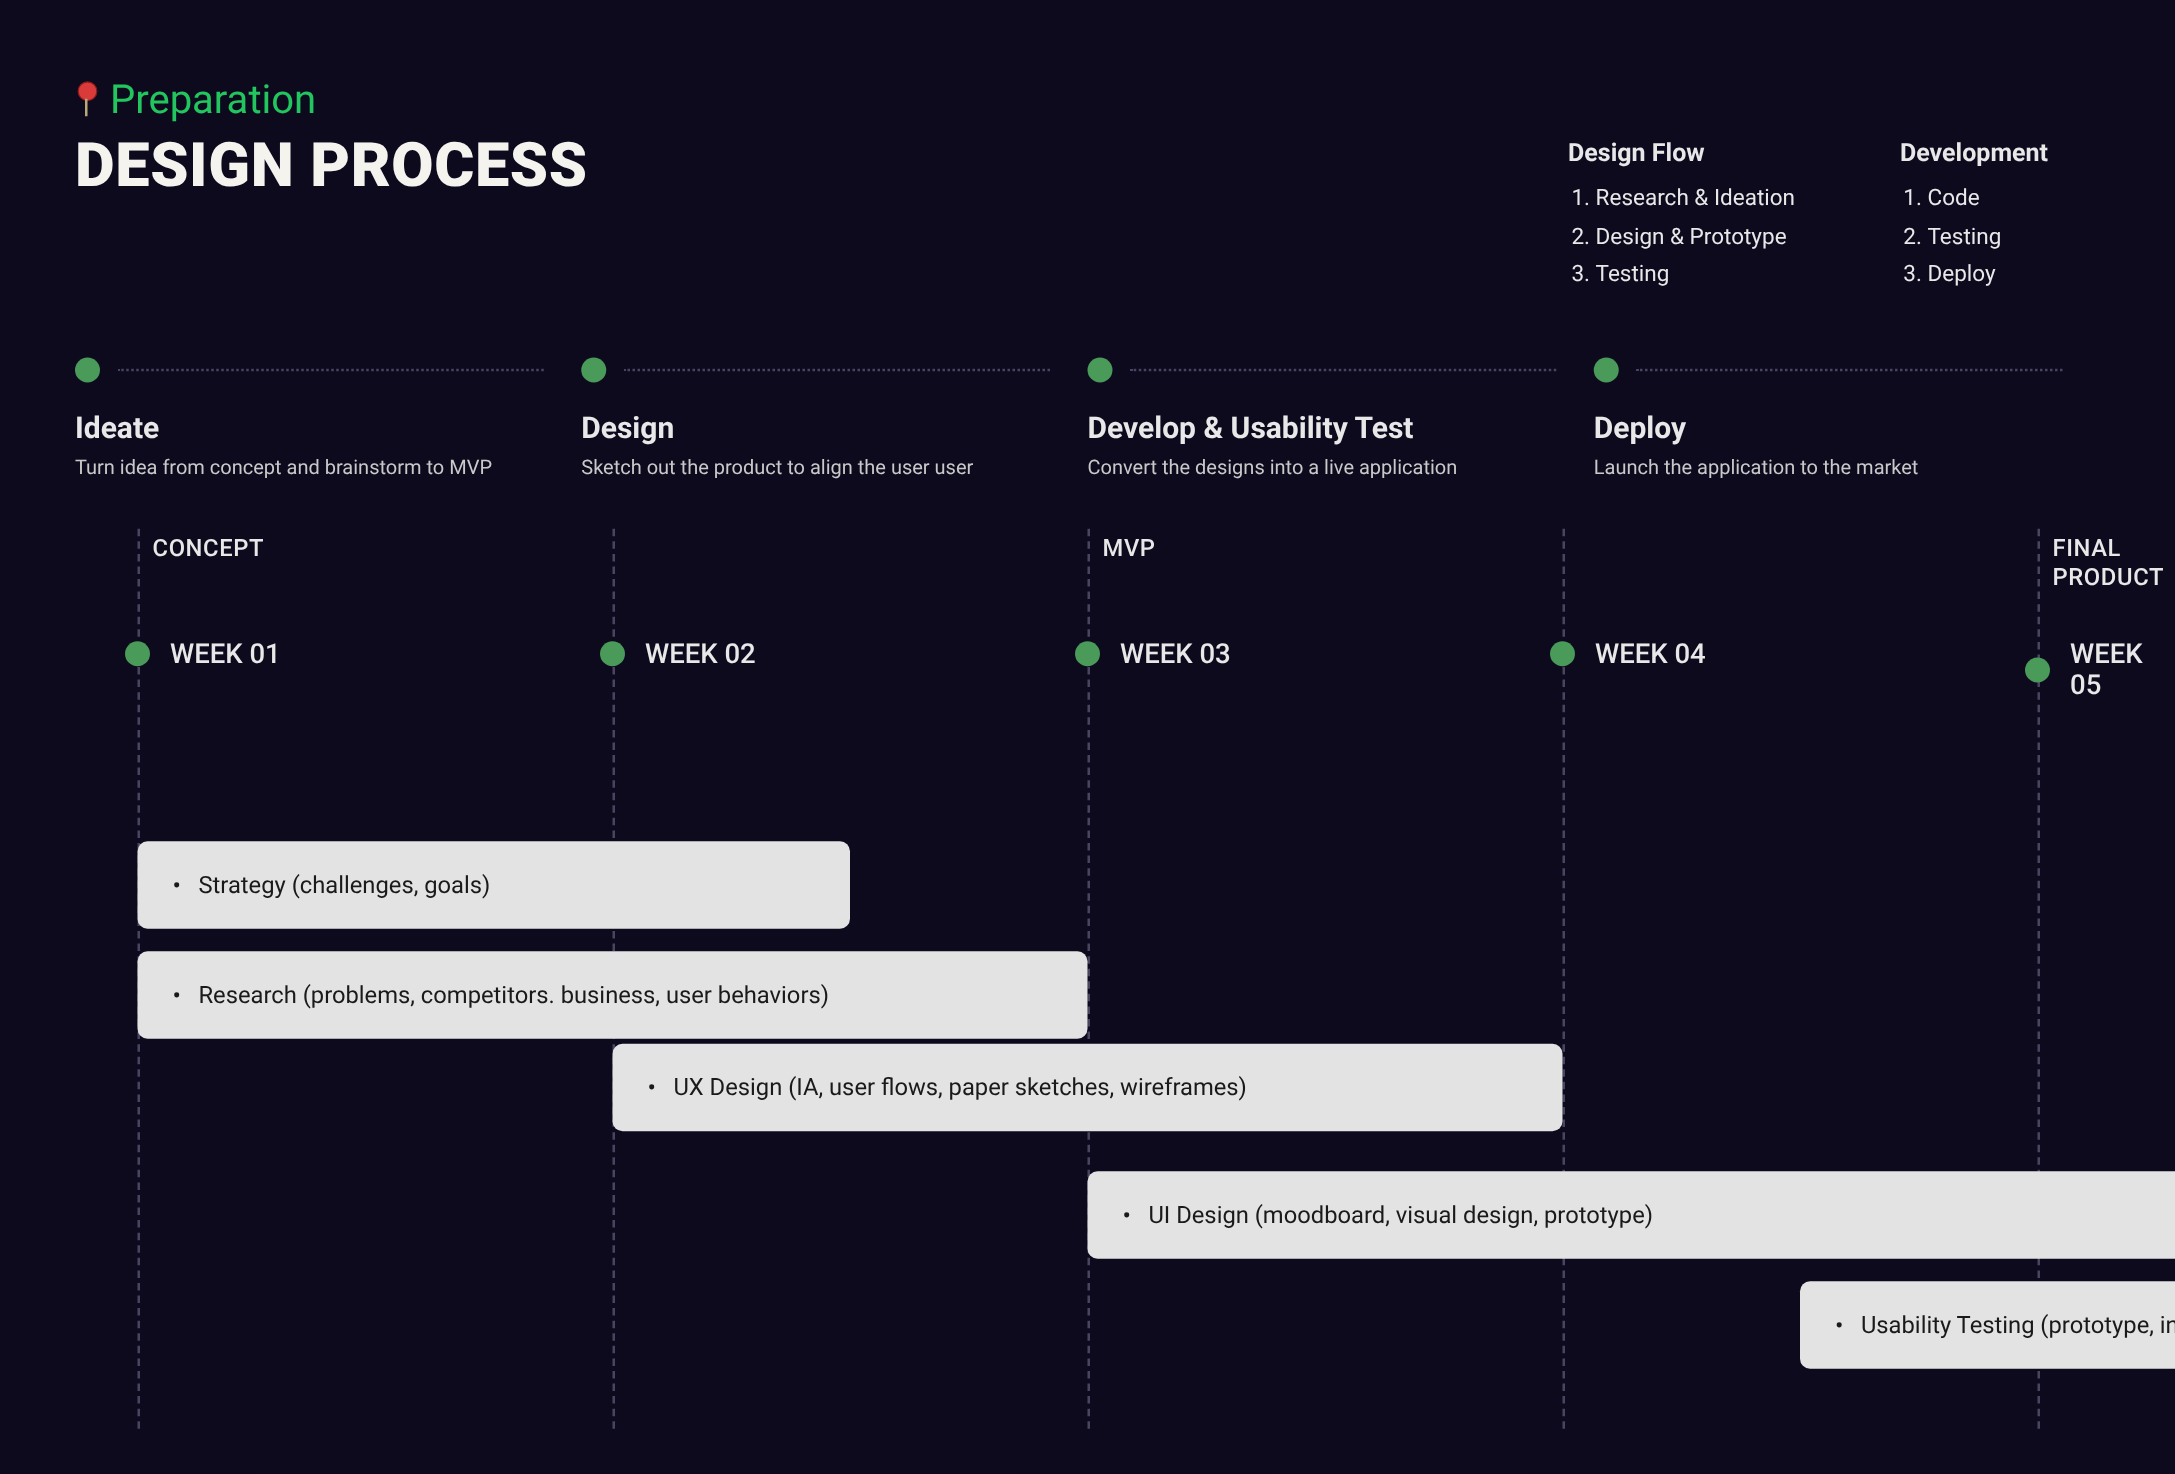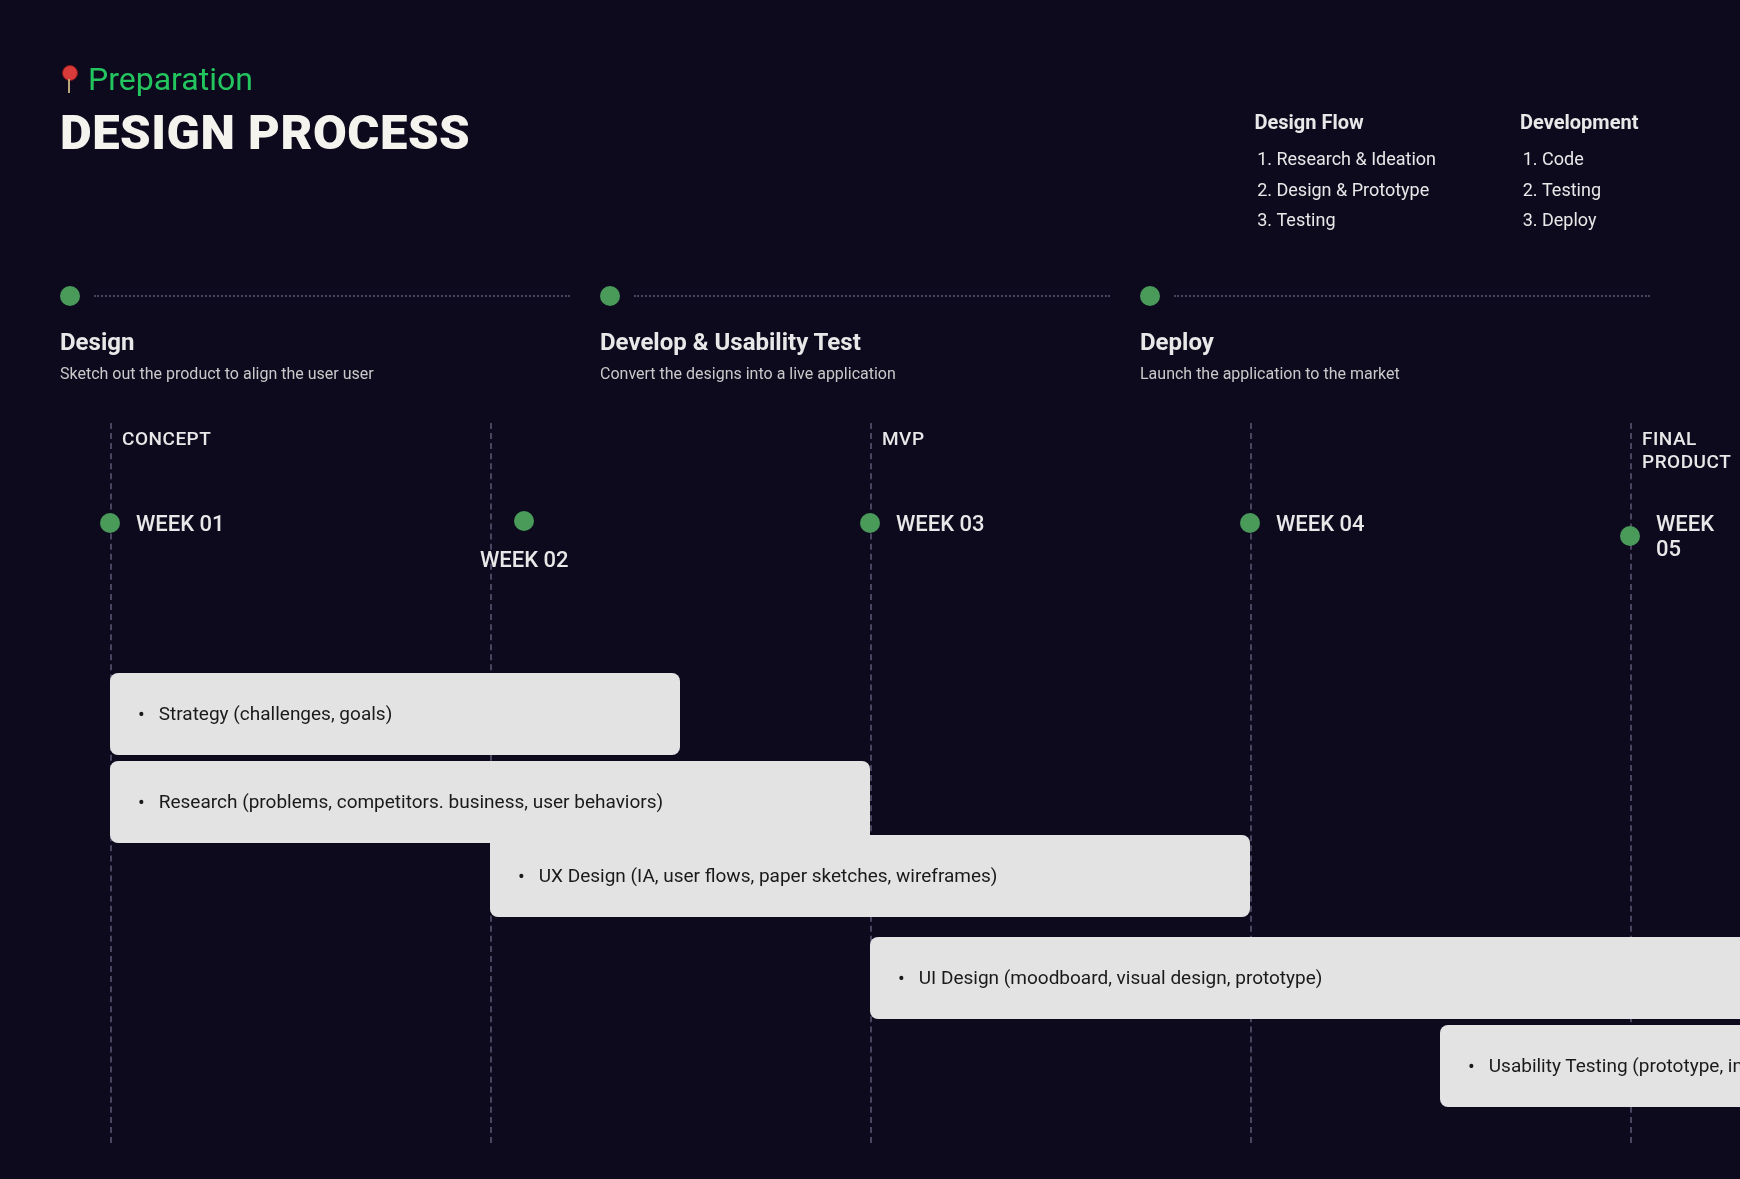--- a/index.html
+++ b/index.html
@@ -126,21 +126,21 @@
     transform: translateX(-10px);
   }
   .week-marker .dot { width: 20px; height: 20px; }
   .week-label { font-size: 22px; font-weight: 500; }
 
   .task {
     position: absolute;
     background: #e3e3e3;
     color: #1a1a1a;
     border-radius: 8px;
-    height: 82px;
+    height: 70px;
     display: flex;
     align-items: center;
     padding: 0 28px;
     font-size: 19px;
   }
   .task::before {
     content: "•";
     margin-right: 14px;
     font-size: 20px;
     color: #1a1a1a;
@@ -176,20 +176,28 @@
       </div>
     </div>
 </div>
 
 <div class="phase-row" id="phases">
     <div class="phase">
     <div class="phase-dotline">
       <span class="dot"></span>
       <span class="hline"></span>
     </div>
+    <div class="phase-title">Ideate</div>
+    <div class="phase-desc">Turn idea from concept and brainstorm to MVP</div>
+  </div>
+    <div class="phase">
+    <div class="phase-dotline">
+      <span class="dot"></span>
+      <span class="hline"></span>
+    </div>
     <div class="phase-title">Design</div>
     <div class="phase-desc">Sketch out the product to align the user user</div>
   </div>
     <div class="phase">
     <div class="phase-dotline">
       <span class="dot"></span>
       <span class="hline"></span>
     </div>
     <div class="phase-title">Develop &amp; Usability Test</div>
     <div class="phase-desc">Convert the designs into a live application</div>
@@ -210,21 +218,21 @@
     <div class="vline" style="left: 50%;"></div>
     <div class="vline" style="left: 75%;"></div>
     <div class="vline" style="left: 100%;"></div>
     <div class="milestone" style="left: 0%;">CONCEPT</div>
     <div class="milestone" style="left: 50%;">MVP</div>
     <div class="milestone" style="left: 100%;">FINAL PRODUCT</div>
     <div class="week-marker" style="left: 0%;">
     <span class="dot"></span>
     <span class="week-label">WEEK 01</span>
   </div>
-    <div class="week-marker" style="left: 25%; flex-direction: column;">
+    <div class="week-marker" style="left: 25%;">
     <span class="dot"></span>
     <span class="week-label">WEEK 02</span>
   </div>
     <div class="week-marker" style="left: 50%;">
     <span class="dot"></span>
     <span class="week-label">WEEK 03</span>
   </div>
     <div class="week-marker" style="left: 75%;">
     <span class="dot"></span>
     <span class="week-label">WEEK 04</span>

